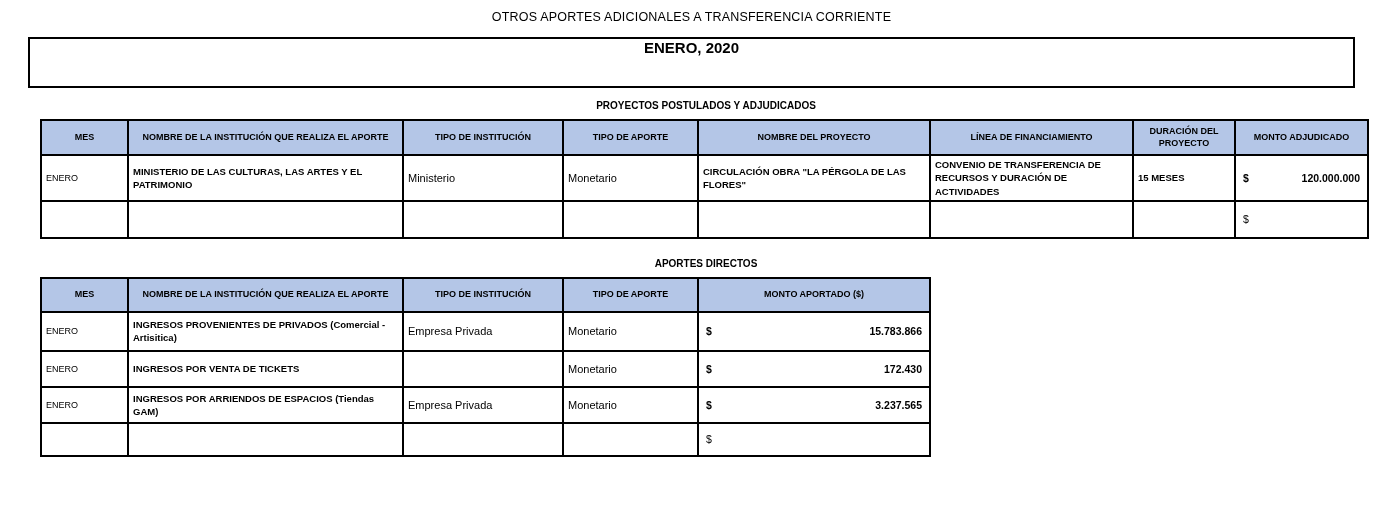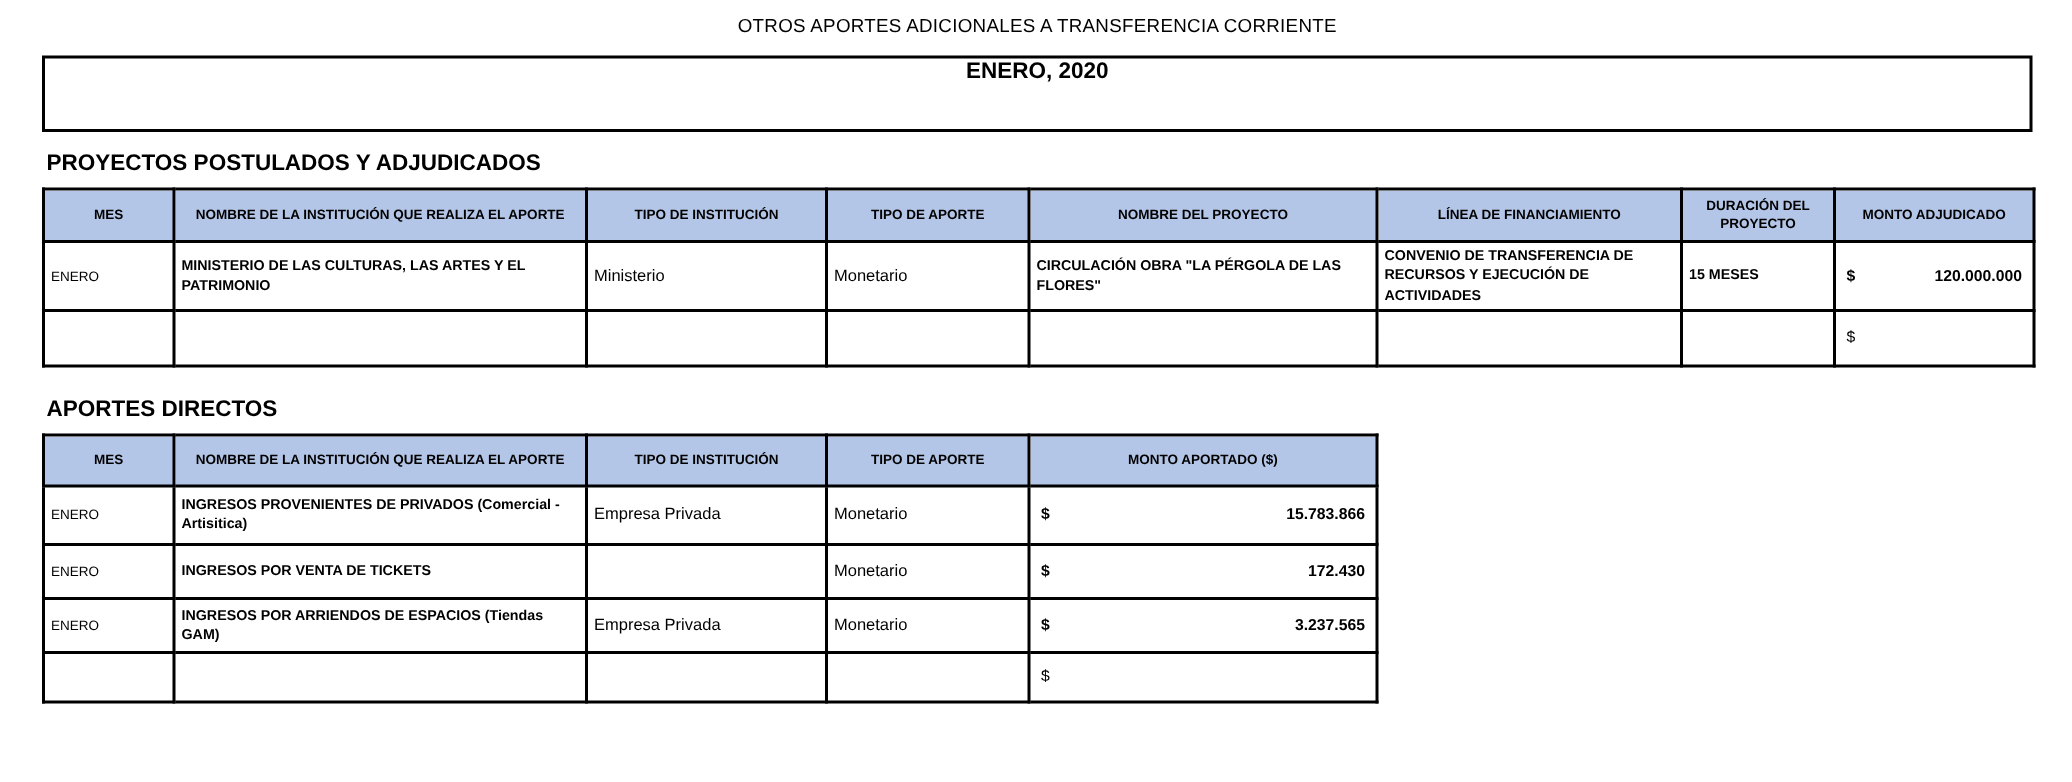--- a/index.html
+++ b/index.html
@@ -15,24 +15,24 @@
     letter-spacing: 0.2px;
   }
   .period-box {
     margin: 13px 0 0 28px; width: 1327px; height: 51px;
     border: 2px solid #000;
     display: flex; align-items: flex-start; justify-content: center;
     font-weight: bold; font-size: 15px;
   }
   .section-label {
     margin: 12px 0 8px 31px;
-    font-weight: bold; font-size: 15px;
+    font-weight: bold; font-size: 10px; text-align: center;
   }
   .section-label.second { margin-top: 19px; }
-  table { border-collapse: collapse; margin-left: 28px; table-layout: fixed; border-radius: 22px; }
+  table { border-collapse: collapse; margin-left: 40px; table-layout: fixed; border-radius: 22px; }
   th, td { border: 2px solid #000; vertical-align: middle; overflow: hidden; }
   th {
     background: #B4C6E7;
     font-weight: bold; font-size: 9px; text-align: center;
     padding: 2px 6px; line-height: 1.3;
   }
   td { padding: 2px 4px; background: #fff; }
   .c-mes  { font-size: 9px;  font-weight: normal; }
   .c-bold { font-size: 9.5px; font-weight: bold; line-height: 1.4; }
   .c-reg  { font-size: 11px; }
@@ -78,21 +78,21 @@
     <th>LÍNEA DE FINANCIAMIENTO</th>
     <th>DURACIÓN DEL PROYECTO</th>
     <th>MONTO ADJUDICADO</th>
   </tr>
   <tr class="h-39">
     <td class="c-mes">ENERO</td>
     <td class="c-bold">MINISTERIO DE LAS CULTURAS, LAS ARTES Y EL PATRIMONIO</td>
     <td class="c-reg">Ministerio</td>
     <td class="c-reg">Monetario</td>
     <td class="c-bold">CIRCULACIÓN OBRA "LA PÉRGOLA DE LAS FLORES"</td>
-    <td class="c-bold">CONVENIO DE TRANSFERENCIA DE RECURSOS Y EJECUCIÓN DE ACTIVIDADES</td>
+    <td class="c-bold">CONVENIO DE TRANSFERENCIA DE RECURSOS Y DURACIÓN DE ACTIVIDADES</td>
     <td class="c-bold">15 MESES</td>
     <td>
       <div class="money-inner">
         <span class="cur">$</span>
         <span class="val">120.000.000</span>
       </div>
     </td>
   </tr>
   <tr class="h-37">
     <td class="c-mes"></td>

